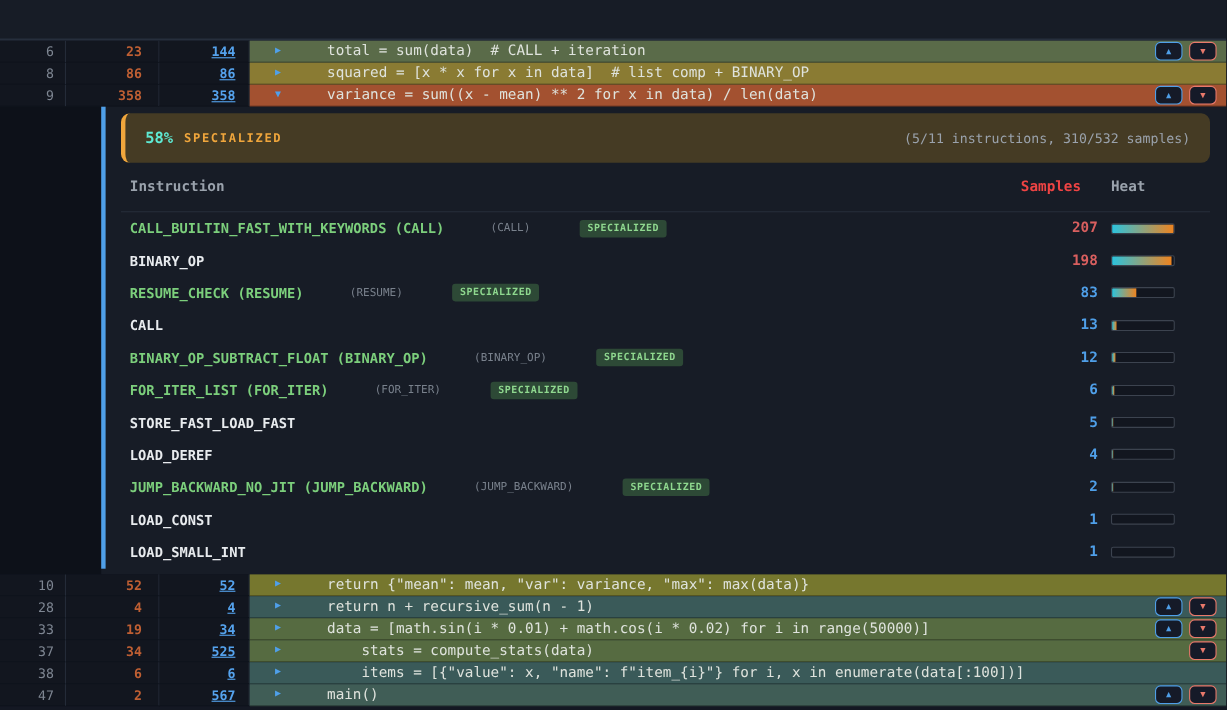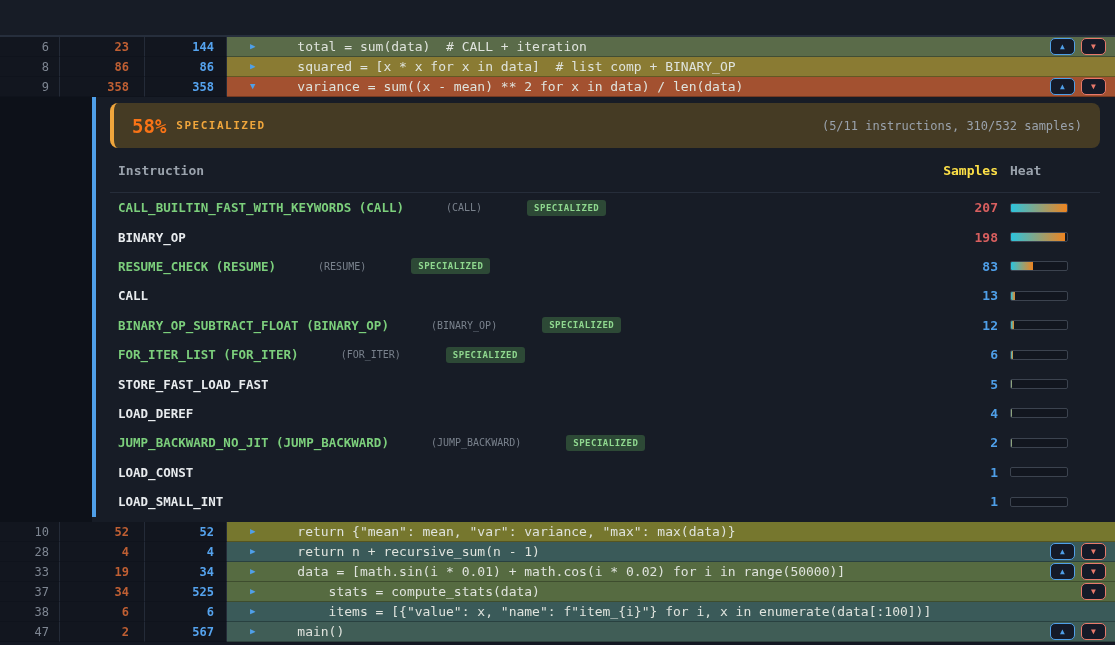--- a/index.html
+++ b/index.html
@@ -24,21 +24,21 @@
   .hdr .c-code { justify-content:flex-start; padding-left:28px; border-right:none; }
   
   .crow { height:20px; }
   .crow .num {
     background:#12161f; border-right:1px solid #242b38; border-bottom:1px solid #0f131c;
     display:flex; align-items:center; justify-content:flex-end;
     font-size:12px; font-weight:bold;
   }
   .crow .n-line { color:#7e8692; padding-right:10px; font-weight:normal; }
   .crow .n-self { color:#bf5f33; padding-right:15px; }
-  .crow .n-total{ color:#55a3ee; padding-right:12px; }
+  .crow .n-total{ color:#55a3ee; padding-right:12px;text-decoration:underline; }
   .crow .code {
     display:flex; align-items:center; padding-left:23px; border-bottom:1px solid rgba(0,0,0,0.28);
   }
   .caret { font-size:9px; color:#4fa0ea; width:14px; flex:0 0 14px; line-height:1; }
   .codetext { white-space:pre; font-size:13px; color:#dfe3dd; margin-left:2px; }
   .btns { margin-left:auto; display:flex; gap:6px; padding-right:9px; }
   .abtn {
     width:25px; height:17px; border-radius:5px; background:#151a28;
     display:flex; align-items:center; justify-content:center;
     font-size:8px; line-height:1; cursor:pointer;
@@ -47,30 +47,30 @@
   .abtn.down { border:1.5px solid #e8796b; color:#e8796b; }
   
   .panel-wrap { position:relative; height:425px; background:#171c26; }
   .left-strip { position:absolute; left:0; top:0; width:92px; height:100%; background:#0d1119; }
   .blue-bar { position:absolute; left:92px; top:0; width:4px; height:420px; background:#4f9fe8; }
   .panel { position:absolute; left:110px; right:15px; top:0; }
   .panel-hdr {
     margin-top:6px; height:45px; border-radius:8px; background:#453b24;
     border-left:4px solid #f0a63c; display:flex; align-items:center; padding:0 18px;
   }
-  .pct { font-size:19px; font-weight:bold; color:#f97316; }
+  .pct { font-size:14px; font-weight:bold; color:#5eead4; }
   .pct-label { font-size:11px; font-weight:bold; color:#f0a63c; letter-spacing:1.5px; margin-left:10px; }
   .pct-summary { margin-left:auto; font-size:12px; color:#9aa2ac; }
   .ins-hdr {
     display:flex; align-items:center; height:44px; margin-top:1px;
     border-bottom:1px solid #262d3a;
     font-size:13px; font-weight:bold; color:#9aa2ac;
   }
   .ins-hdr .h-name { flex:1; padding-left:8px; }
-  .ins-hdr .h-samples { width:70px; text-align:right; color:#fde047; }
+  .ins-hdr .h-samples { width:70px; text-align:left; color:#ef4444; }
   .ins-hdr .h-heat { width:58px; margin-left:12px; margin-right:32px; }
   .ins-row { display:flex; align-items:center; height:29.4px; }
   .ins-name { flex:1; padding-left:8px; display:flex; align-items:center;gap:35px; }
   .ins-name .nm { font-size:12.5px; font-weight:bold; }
   .ins-name .nm.spec  { color:#7ccf7c; }
   .ins-name .nm.plain { color:#e8ebee; }
   .ins-name .base { font-size:10px; color:#79818c; margin-left:7px; }
   .badge {
     margin-left:10px; font-size:9px; font-weight:bold; letter-spacing:0.5px;
     color:#8fd88f; background:#2d4936; border-radius:3px; padding:3px 7px;

